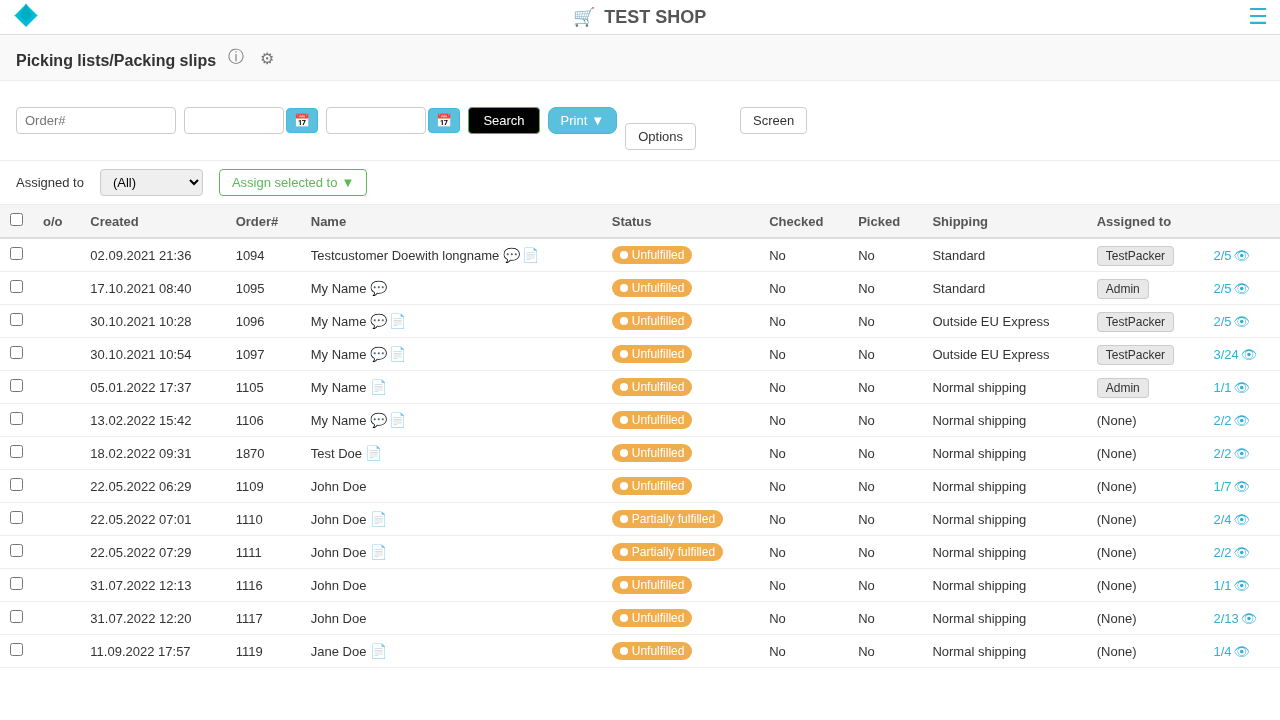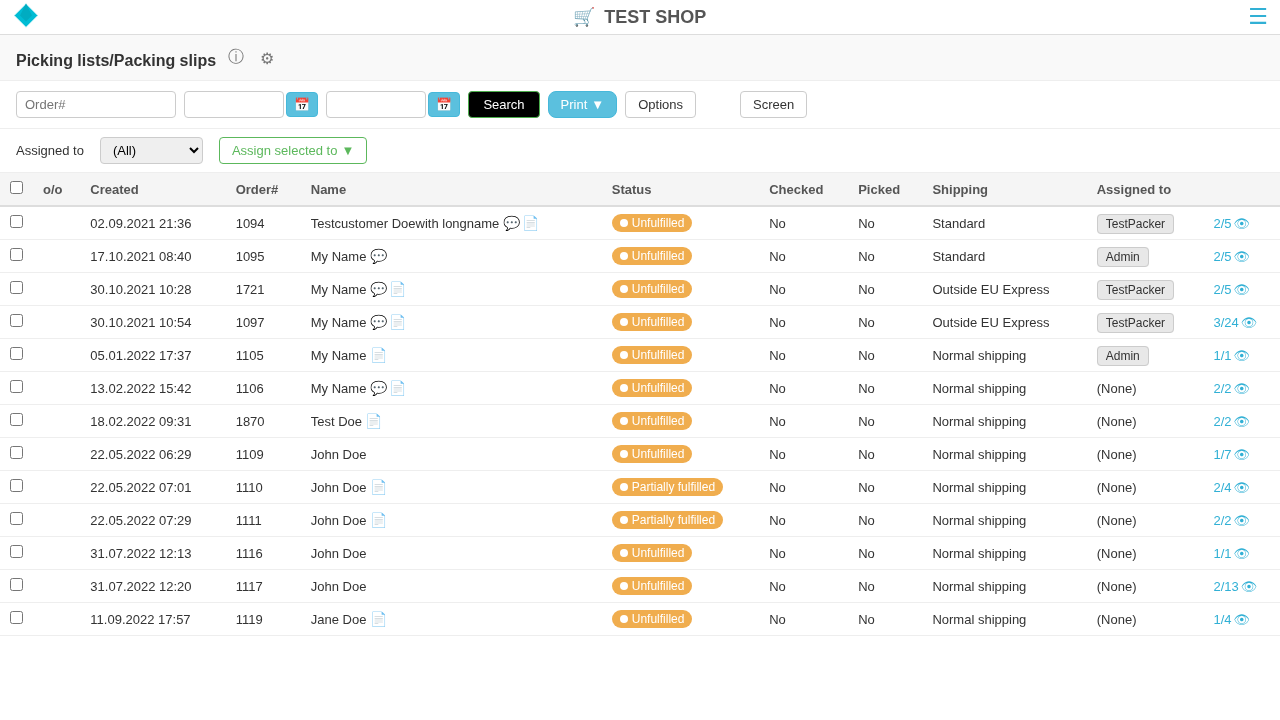--- a/index.html
+++ b/index.html
@@ -53,21 +53,21 @@
       background: #000000; border: 1px solid #4cae4c; color: #fff;
       padding: 5px 14px; border-radius: 4px; cursor: pointer; font-size: 13px;
     }
     .btn-print {
       background: #5bc0de; border: 1px solid #46b8da; color: #fff;
       padding: 5px 12px; border-radius: 8px; cursor: pointer; font-size: 13px;
       display: flex; align-items: center; gap: 4px;
     }
     .btn-options {
       background: #fff; border: 1px solid #ccc; color: #333;
-      padding: 5px 12px; border-radius: 4px; cursor: pointer; font-size: 13px;
+      padding: 5px 12px; border-radius: 4px; cursor: pointer; font-size: 13px; margin-top: 32px;
     }
     .btn-screen {
       background: #fff; border: 1px solid #ccc; color: #333;
       padding: 5px 12px; border-radius: 4px; cursor: pointer; font-size: 13px; margin-left: 36px;
     }
 
     
     .assign-bar {
       display: flex; align-items: center; gap: 16px;
       padding: 8px 16px; border-bottom: 1px solid #eee;
@@ -265,21 +265,21 @@
         2/5 <span class="eye-icon">👁</span>
       </span>
     </td>
   </tr>
         <tr>
     <td class="checkbox-col">
       <input type="checkbox" style="">
     </td>
     <td></td>
     <td>30.10.2021 10:28</td>
-    <td>1721</td>
+    <td>1096</td>
     <td>
       My Name
       <span class="icon-msg" title="Message">💬</span><span class="icon-doc" title="Document">📄</span>
     </td>
     <td>
       <span class="badge-unfulfilled">
         <span class="badge-circle"></span>
         Unfulfilled
       </span>
     </td>

